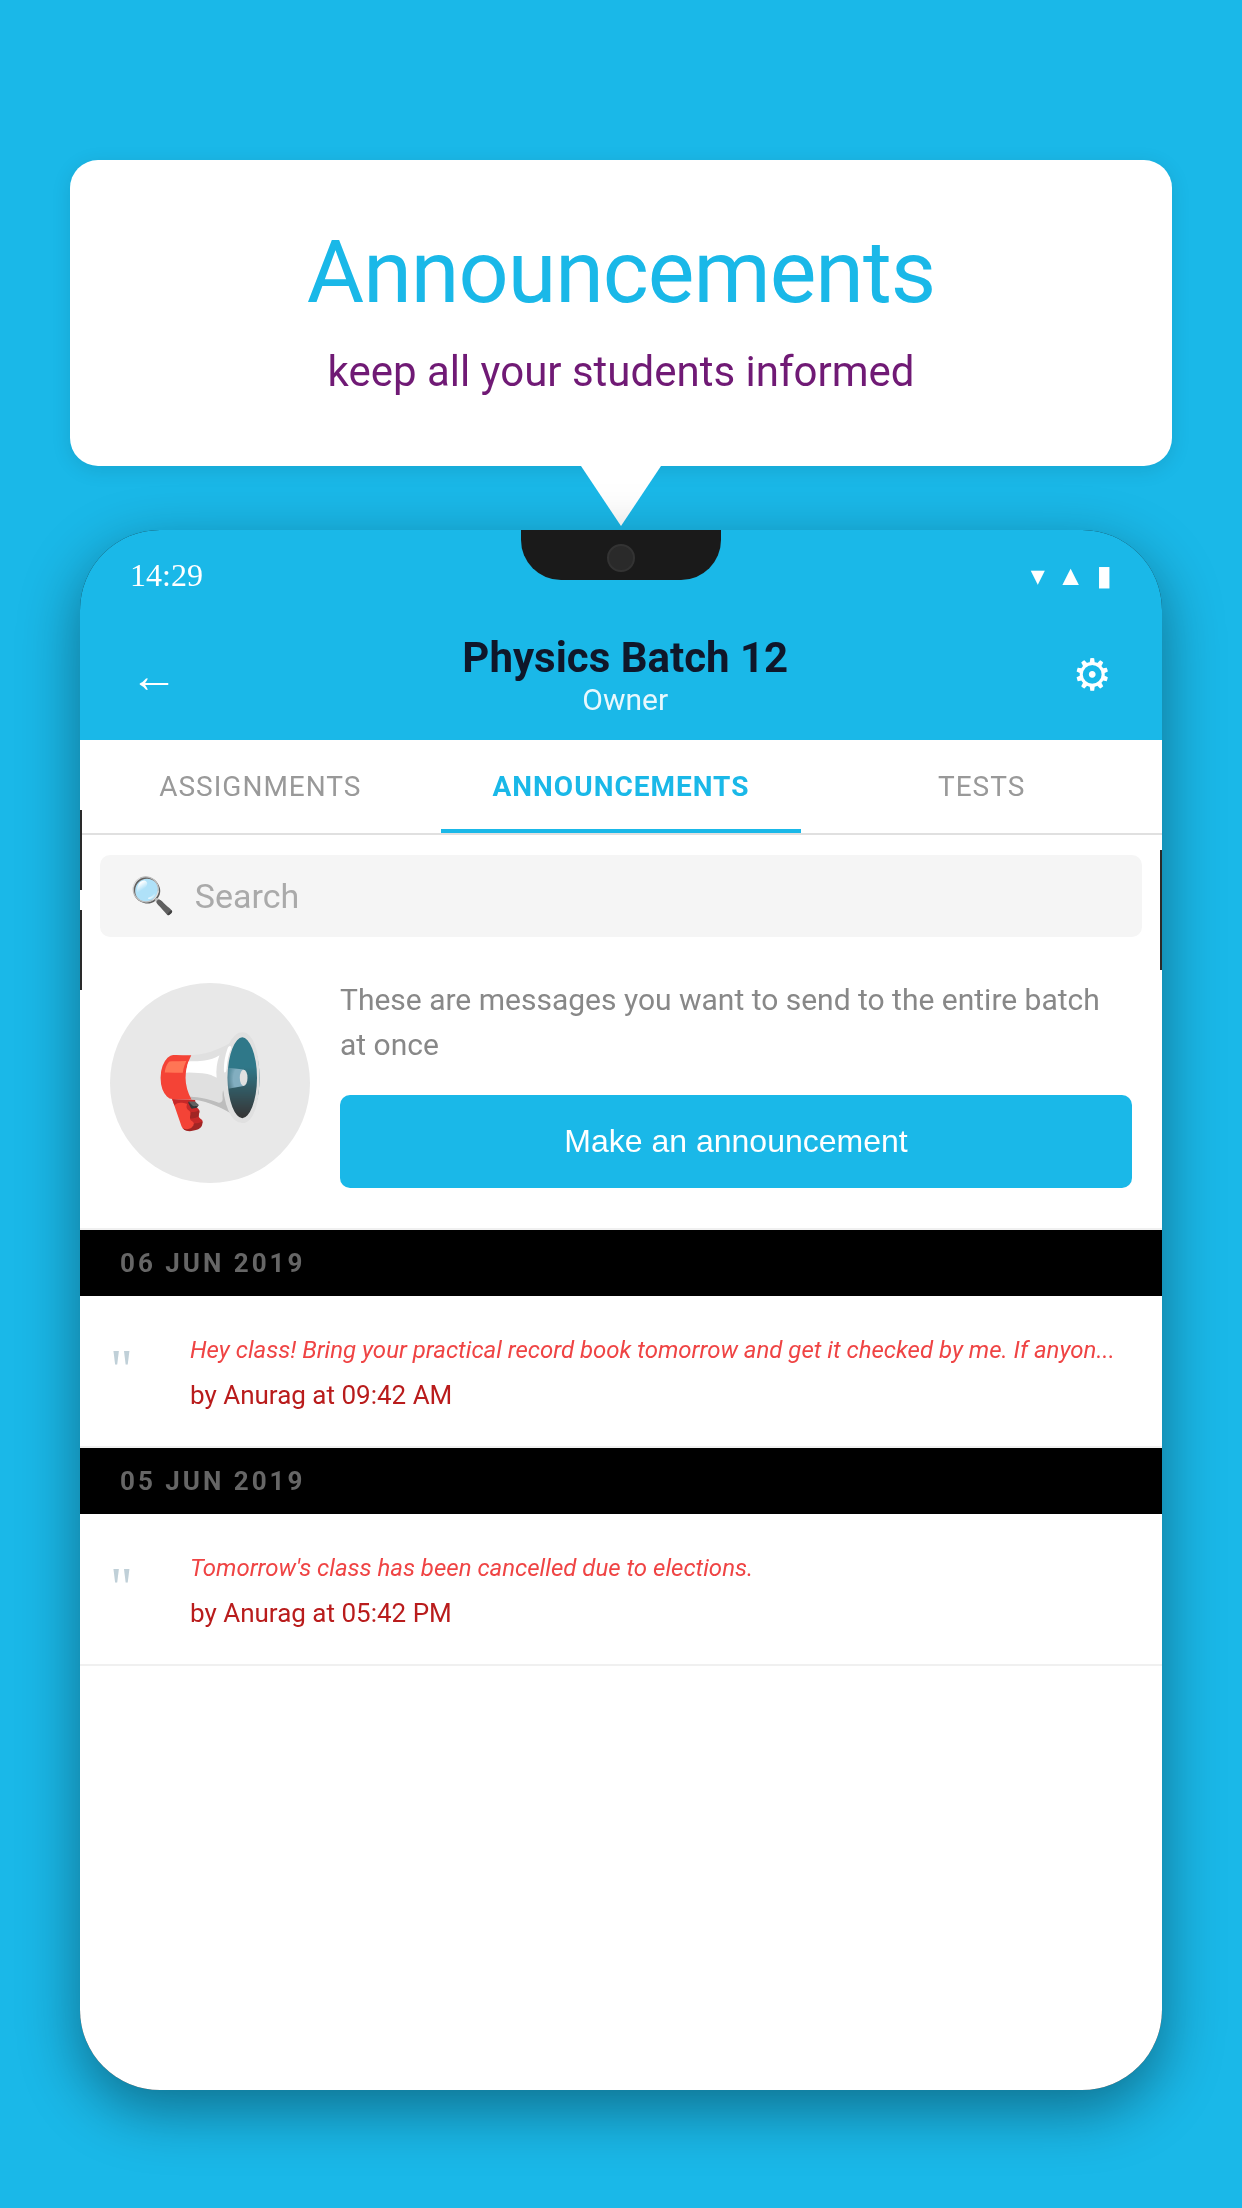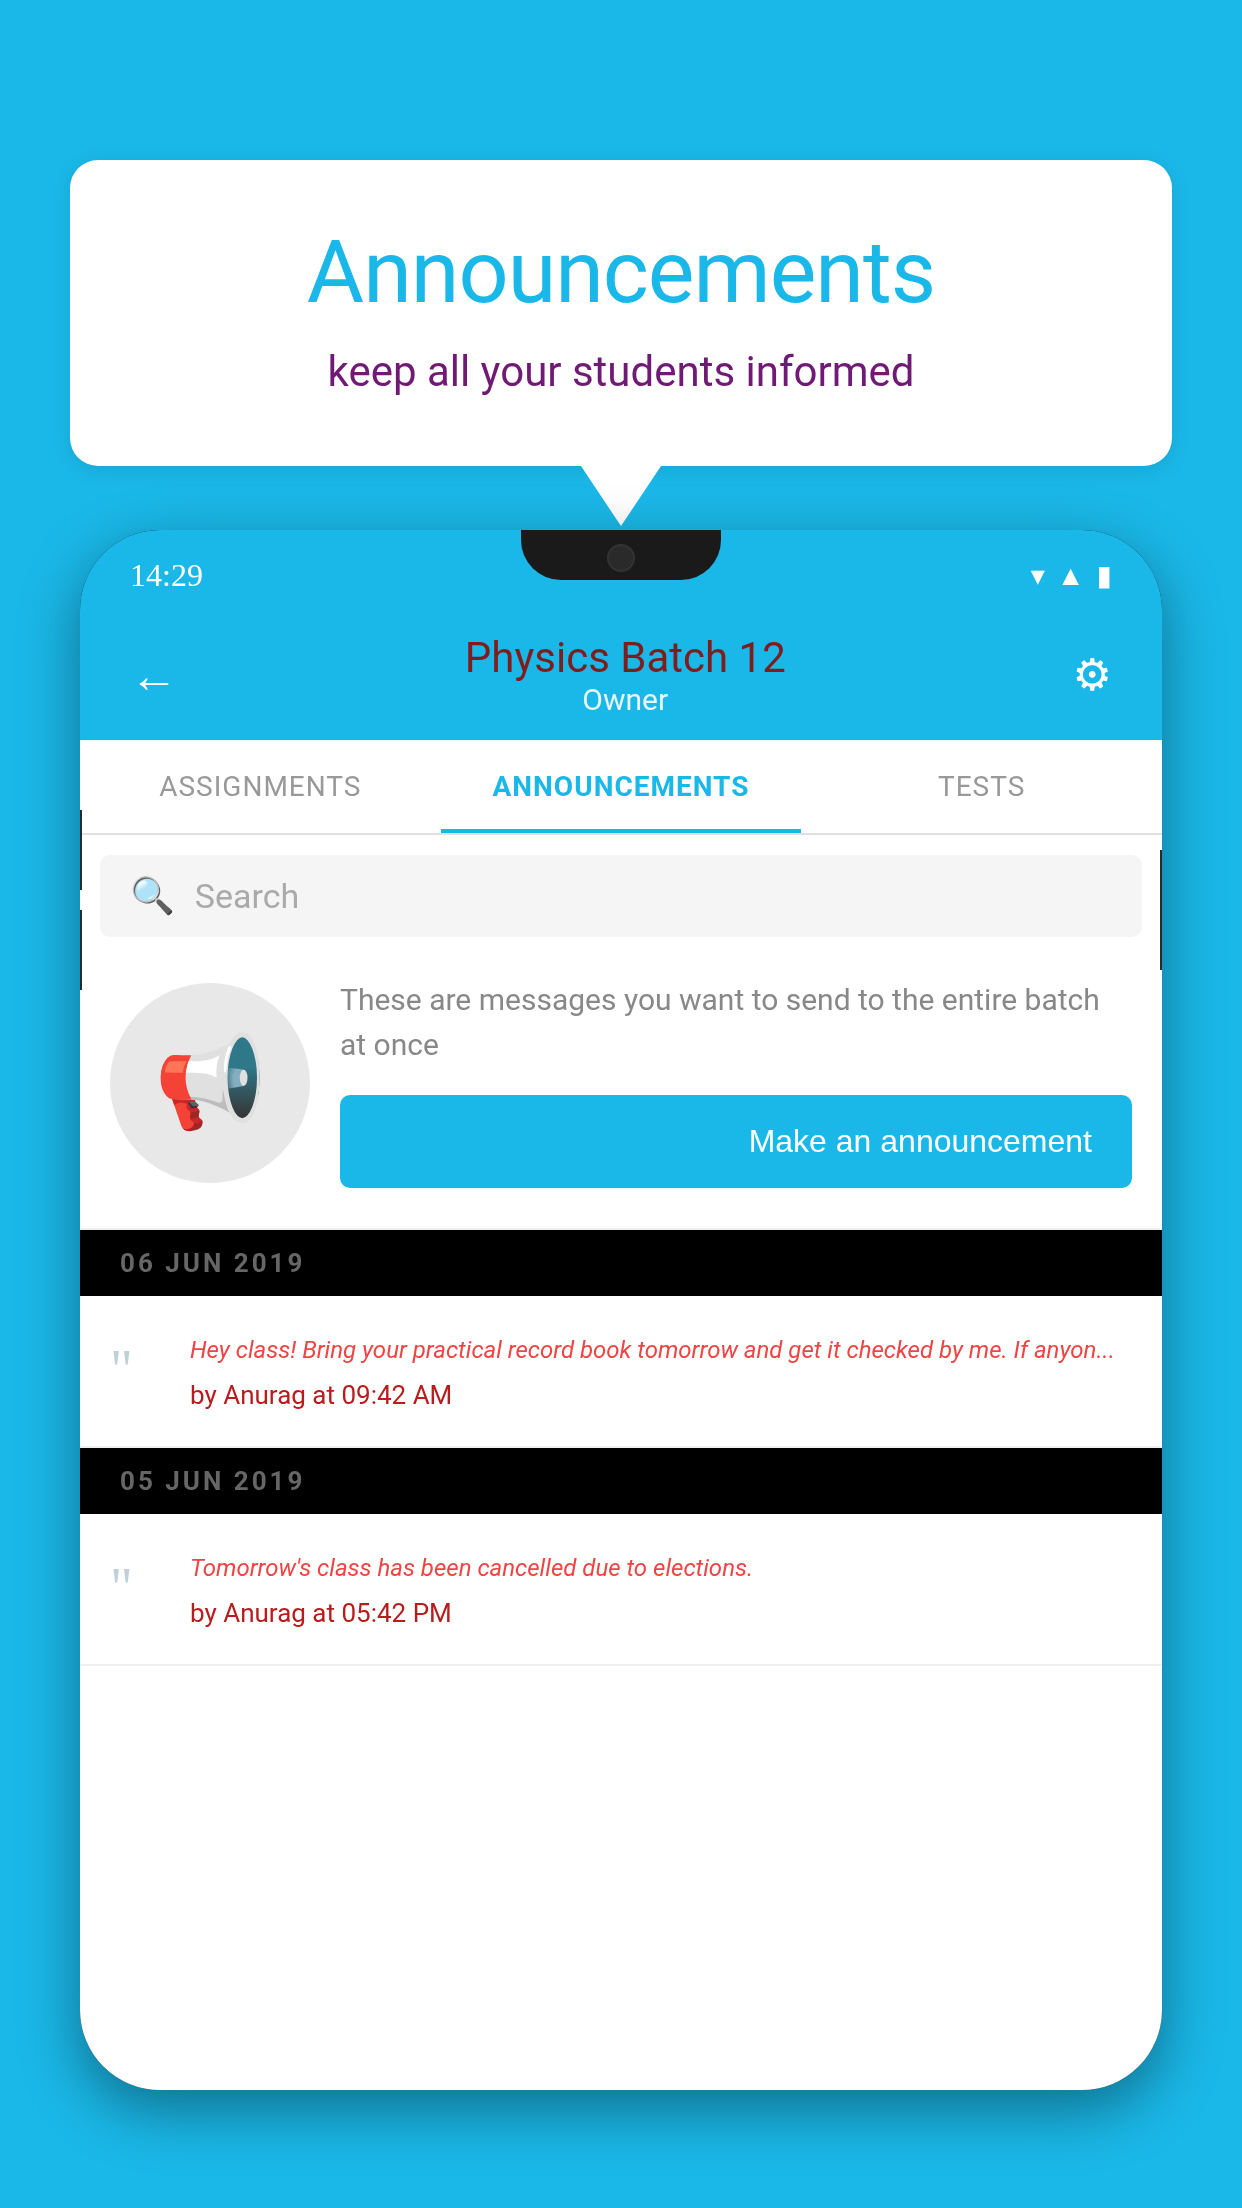--- a/index.html
+++ b/index.html
@@ -144,23 +144,23 @@
       color: white;
       font-size: 48px;
       cursor: pointer;
     }
 
     .app-bar-title-container {
       text-align: center;
     }
 
     .app-bar-title {
-      color: #7f1d1d;
+      color: #0f172a;
       font-size: 42px;
-      font-weight: 400;
+      font-weight: 700;
     }
 
     .app-bar-subtitle {
       color: rgba(255,255,255,0.9);
       font-size: 30px;
       font-weight: 400;
     }
 
     .app-bar-settings {
       color: white;
@@ -262,21 +262,21 @@
 
     .make-announcement-btn {
       background: #1ab8e8;
       color: white;
       border: none;
       border-radius: 10px;
       padding: 28px 40px;
       font-size: 32px;
       font-weight: 500;
       cursor: pointer;
-      text-align: right;
+      text-align: center;
     }
 
     
     .date-separator {
       background: #000000;
       padding: 18px 40px;
       font-size: 26px;
       color: #666;
       letter-spacing: 3px;
       font-weight: 700;

